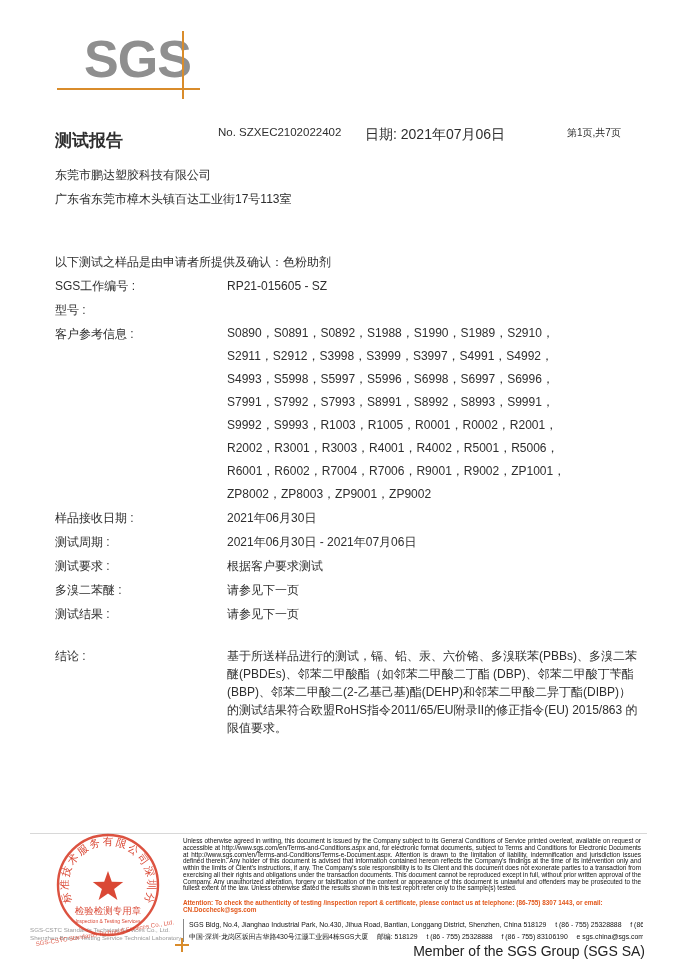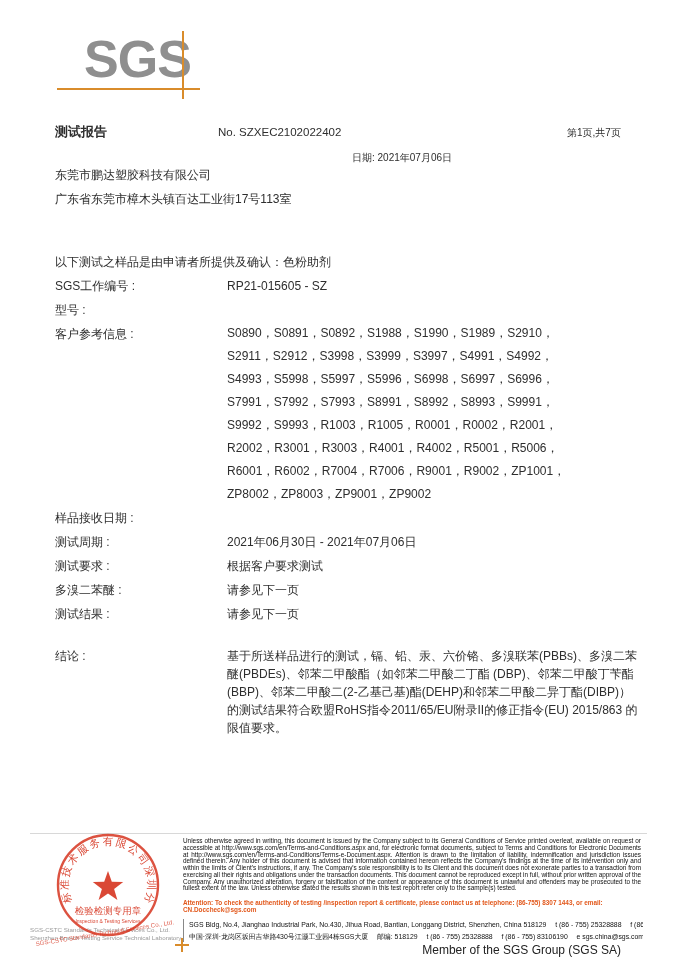--- a/index.html
+++ b/index.html
@@ -10,23 +10,23 @@
   html,body{background:#ffffff;}
   .page{position:relative;width:677px;height:959px;margin:0 auto;background:#fff;
         font-family:"Liberation Sans","DejaVu Sans",sans-serif;color:var(--text_dark);overflow:hidden;}
 
   
   .logo-text{position:absolute;left:84px;top:33px;font-size:52px;font-weight:bold;
              color:var(--logo_gray);letter-spacing:-1px;line-height:1;}
   .logo-hline{position:absolute;left:57px;top:88px;width:143px;height:2px;background:var(--brand_orange);}
   .logo-vline{position:absolute;left:182px;top:31px;width:2px;height:68px;background:var(--brand_orange);}
 
-  .doc-title{position:absolute;left:55px;top:123px;font-size:13px;font-weight:bold;}
+  .doc-title{position:absolute;left:55px;top:129px;font-size:17px;font-weight:bold;}
   .report-no{position:absolute;left:218px;top:126px;font-size:11.5px;}
-  .report-date{position:absolute;left:352px;top:126px;font-size:10px;margin-top:25px;}
+  .report-date{position:absolute;left:365px;top:126px;font-size:14px;}
   .page-indicator{position:absolute;left:567px;top:126px;font-size:10px;}
 
   .applicant{position:absolute;left:55px;top:163px;font-size:12px;line-height:24px;}
 
   
   .body{position:absolute;left:55px;top:250px;width:586px;font-size:12px;}
   .intro{line-height:24px;}
   .row{display:flex;line-height:24px;}
   .row .lbl{width:172px;flex-shrink:0;}
   .row .val{flex:1;}
@@ -35,21 +35,21 @@
   .row.concl .val{line-height:18px;padding-top:3px;}
 
   
   .footer-line{position:absolute;left:30px;right:30px;top:833px;border-top:1px solid #d8d8d8;}
   .disclaimer{position:absolute;left:183px;width:458px;top:838px;font-size:6.4px;line-height:6.75px;
               text-align:justify;color:#111;}
   .attention{position:absolute;left:183px;width:458px;top:899px;font-size:6.4px;line-height:7px;
              font-weight:bold;color:var(--attention_orange);}
   .address{position:absolute;left:183px;width:460px;top:919px;font-size:6.9px;line-height:11.5px;
            color:#111;border-left:1px solid #888;padding-left:5px;white-space:nowrap;overflow:hidden;}
-  .member{position:absolute;right:56px;top:943px;font-size:12px;color:#222;}
+  .member{position:absolute;right:32px;top:943px;font-size:14px;color:#222;}
   .gray-co{position:absolute;left:30px;top:926px;font-size:6.2px;line-height:8px;color:#9a9a9a;width:160px;}
   .stamp{position:absolute;left:30px;top:830px;}
   .cross-h{position:absolute;left:175px;top:944px;width:14px;height:2px;background:var(--brand_orange);}
   .cross-v{position:absolute;left:181px;top:938px;width:2px;height:14px;background:var(--brand_orange);}
 </style>
 </head>
 <body>
 
 <div class="page">
 
@@ -88,20 +88,21 @@
         <div>S7991，S7992，S7993，S8991，S8992，S8993，S9991，</div>
         <div>S9992，S9993，R1003，R1005，R0001，R0002，R2001，</div>
         <div>R2002，R3001，R3003，R4001，R4002，R5001，R5006，</div>
         <div>R6001，R6002，R7004，R7006，R9001，R9002，ZP1001，</div>
         <div>ZP8002，ZP8003，ZP9001，ZP9002</div>
       </div>
     </div>
 
     <div class="row">
       <div class="lbl">样品接收日期 :</div>
+      <div class="val">2021年06月30日</div>
     </div>
 
     <div class="row">
       <div class="lbl">测试周期 :</div>
       <div class="val">2021年06月30日 - 2021年07月06日</div>
     </div>
 
     <div class="row">
       <div class="lbl">测试要求 :</div>
       <div class="val">根据客户要求测试</div>

